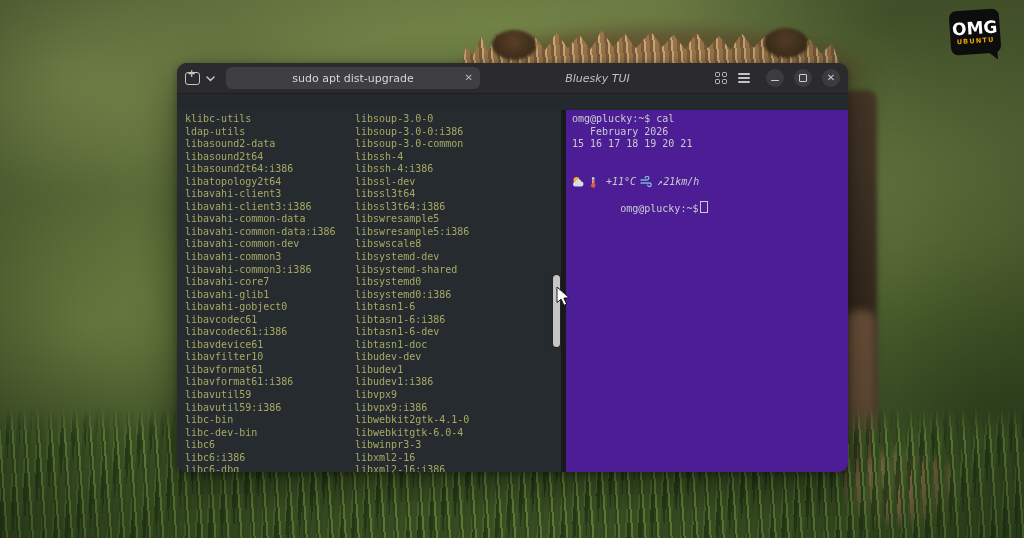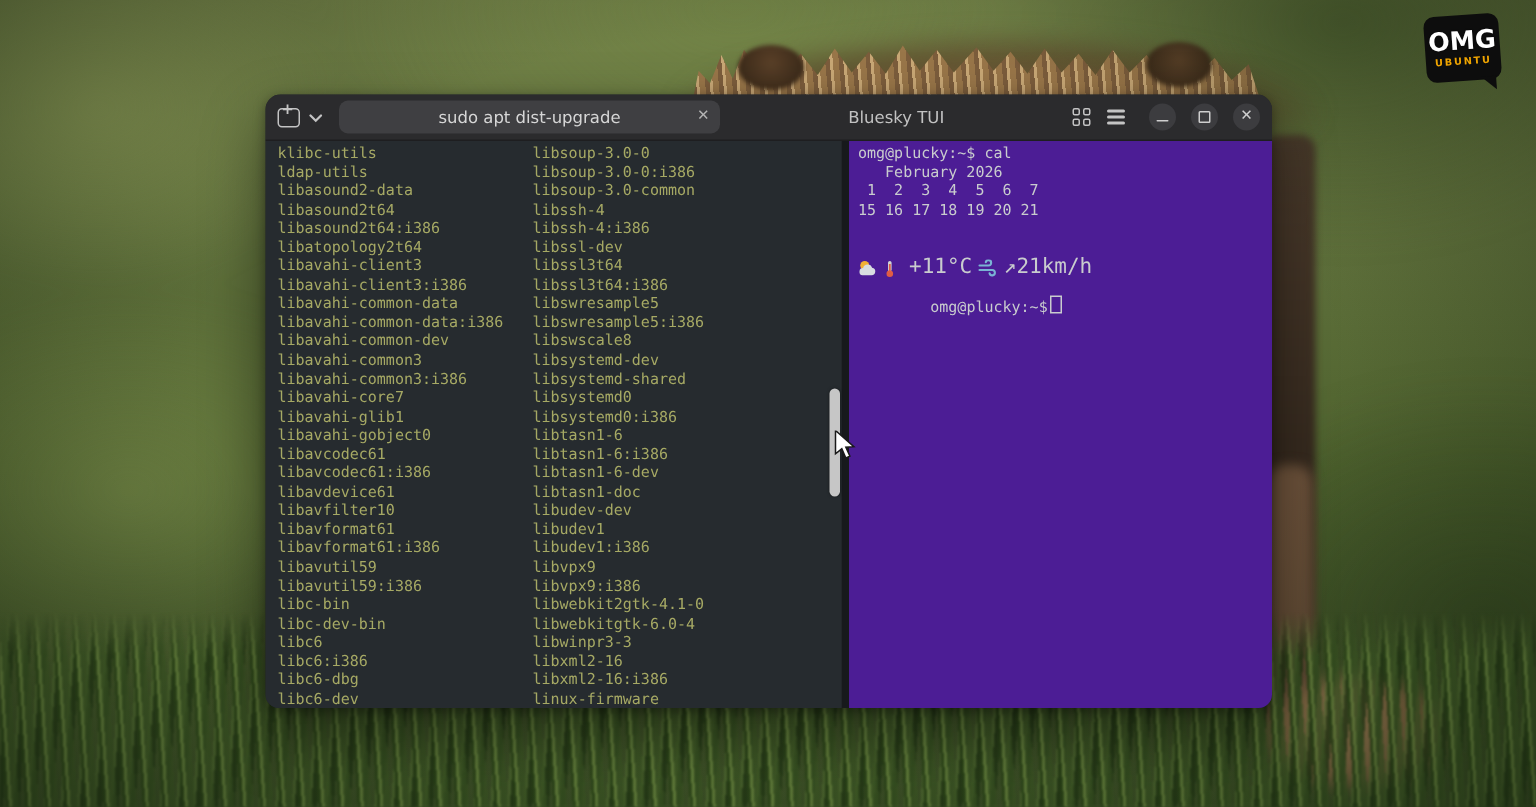--- a/index.html
+++ b/index.html
@@ -48,34 +48,34 @@
     background:#0d0d0d;border-radius:7px;transform:rotate(-4deg);
     display:flex;flex-direction:column;align-items:center;justify-content:center;gap:1px;}
   .logo::after{content:"";position:absolute;right:4px;bottom:-7px;width:0;height:0;
     border-left:10px solid transparent;border-top:9px solid #0d0d0d;}
   .logo .l1{color:#fff;font-weight:bold;font-size:17px;line-height:17px;letter-spacing:0;
     font-family:"DejaVu Sans",sans-serif;text-shadow:0 0 1px #000;}
   .logo .l2{color:#f0a500;font-weight:bold;font-size:6.5px;line-height:7px;letter-spacing:1.2px;}
   
   .window{position:absolute;left:177px;top:63px;width:671px;height:409px;z-index:10;
     border-radius:10px 10px 9px 9px;box-shadow:0 18px 42px rgba(0,0,0,.45),0 2px 8px rgba(0,0,0,.35);
-    display:flex;flex-direction:column;overflow:hidden;background:#24292d;}
+    display:flex;flex-direction:column;overflow:hidden;background:#24292d;gap:16px;}
   .headerbar{height:30px;flex:0 0 30px;background:#2b2b2d;border-bottom:1px solid #1e1e20;
     display:flex;align-items:center;padding:0 8px;gap:4px;}
   .hb-btn{display:flex;align-items:center;justify-content:center;height:22px;border-radius:5px;
     color:#c8c8c8;cursor:default;}
   .newtab-box{width:13px;height:11px;border:1.4px solid #c4c4c4;border-radius:3px;position:relative;}
   .newtab-box::after{content:"+";position:absolute;left:1.5px;top:-4.5px;font-size:10px;color:#c4c4c4;font-weight:bold;}
   .chev{width:8px;height:8px;margin-left:2px;}
   .chev svg{display:block;}
   .tab-active{margin-left:8px;width:254px;height:22px;background:#3f3f42;border-radius:6px;
     display:flex;align-items:center;justify-content:center;position:relative;}
   .tab-active .tlabel{color:#d6d6d6;font-size:11px;}
   .tab-close{position:absolute;right:7px;top:3px;color:#b4b4b4;font-size:10px;line-height:16px;}
-  .tab-inactive{flex:1;display:flex;align-items:flex-start;justify-content:center;}
+  .tab-inactive{flex:1;display:flex;align-items:flex-start;justify-content:center;font-style:italic;}
   .tab-inactive .tlabel{color:#c2c2c2;font-size:11px;}
   .grid-icon{width:13px;height:13px;display:grid;grid-template-columns:5px 5px;grid-template-rows:5px 5px;gap:2px;}
   .grid-icon span{border:1.3px solid #c4c4c4;border-radius:1.5px;}
   .menu-icon{display:flex;flex-direction:column;gap:2.4px;width:12px;margin:0 6px;}
   .menu-icon span{height:1.6px;background:#c4c4c4;border-radius:1px;}
   .circle-btn{width:18px;height:18px;border-radius:50%;background:#3c3c3f;margin-left:6px;
     display:flex;align-items:center;justify-content:center;color:#cfcfcf;}
   .glyph-min{width:8px;height:1.6px;background:#cfcfcf;margin-top:5px;border-radius:1px;}
   .glyph-max{width:6px;height:6px;border:1.4px solid #cfcfcf;border-radius:1px;}
   .glyph-close{font-size:10px;line-height:10px;color:#cfcfcf;}
@@ -86,21 +86,21 @@
   .pane-right{flex:1;background:#4c1d95;padding:3px 0 0 6px;}
   .pkg-col{position:absolute;top:3px;}
   .pkg-col.c1{left:8px;}
   .pkg-col.c2{left:178px;}
   .pkg-line,.term-line{font-size:10px;line-height:12.55px;min-height:12.55px;white-space:pre;}
   .pkg-line{color:#a6a964;}
   .term-line{color:#c9ccce;}
   .scroll-thumb{position:absolute;right:1px;top:165px;width:7px;height:72px;border-radius:4px;
     background:#c6c6c6;box-shadow:0 0 2px rgba(0,0,0,.5);}
   .weather-line{display:flex;align-items:center;gap:4px;}
-  .weather-line .wtxt{color:#c9ccce;font-size:14px;}
+  .weather-line .wtxt{color:#c9ccce;font-size:10px;font-style:italic;}
   .wicon{display:inline-flex;width:13px;height:12px;}
   .prompt-cursor{display:inline-block;width:6px;height:10px;border:1px solid #c9ccce;
     vertical-align:-1px;margin-left:2px;}
   
   .mouse{position:absolute;left:556px;top:287px;z-index:20;}
 </style>
 </head>
 <body>
 
 <div class="bg-spots"></div>
@@ -230,21 +230,20 @@
           <div class="pkg-line">libxml2-16:i386</div>
           <div class="pkg-line">linux-firmware</div>
         </div>
       <div class="scroll-thumb"></div>
     </div>
     <div class="divider"></div>
     <div class="pane-right">
       <div>
           <div class="term-line">omg@plucky:~$ cal</div>
           <div class="term-line">   February 2026</div>
-          <div class="term-line"> 1  2  3  4  5  6  7</div>
           <div class="term-line">15 16 17 18 19 20 21</div>
           <div class="term-line"></div>
           <div class="term-line"></div>
         </div>
       <div class="term-line weather-line">
         <span class="wicon">
           <svg width="13" height="12" viewBox="0 0 13 12">
               <circle cx="4.5" cy="4" r="3" fill="#f2b035"></circle>
               <path d="M3 10.5a2.4 2.4 0 0 1 .4-4.77 3.1 3.1 0 0 1 6-.2 2.5 2.5 0 0 1-.4 4.97z" fill="#d9dde1"></path>
             </svg>

